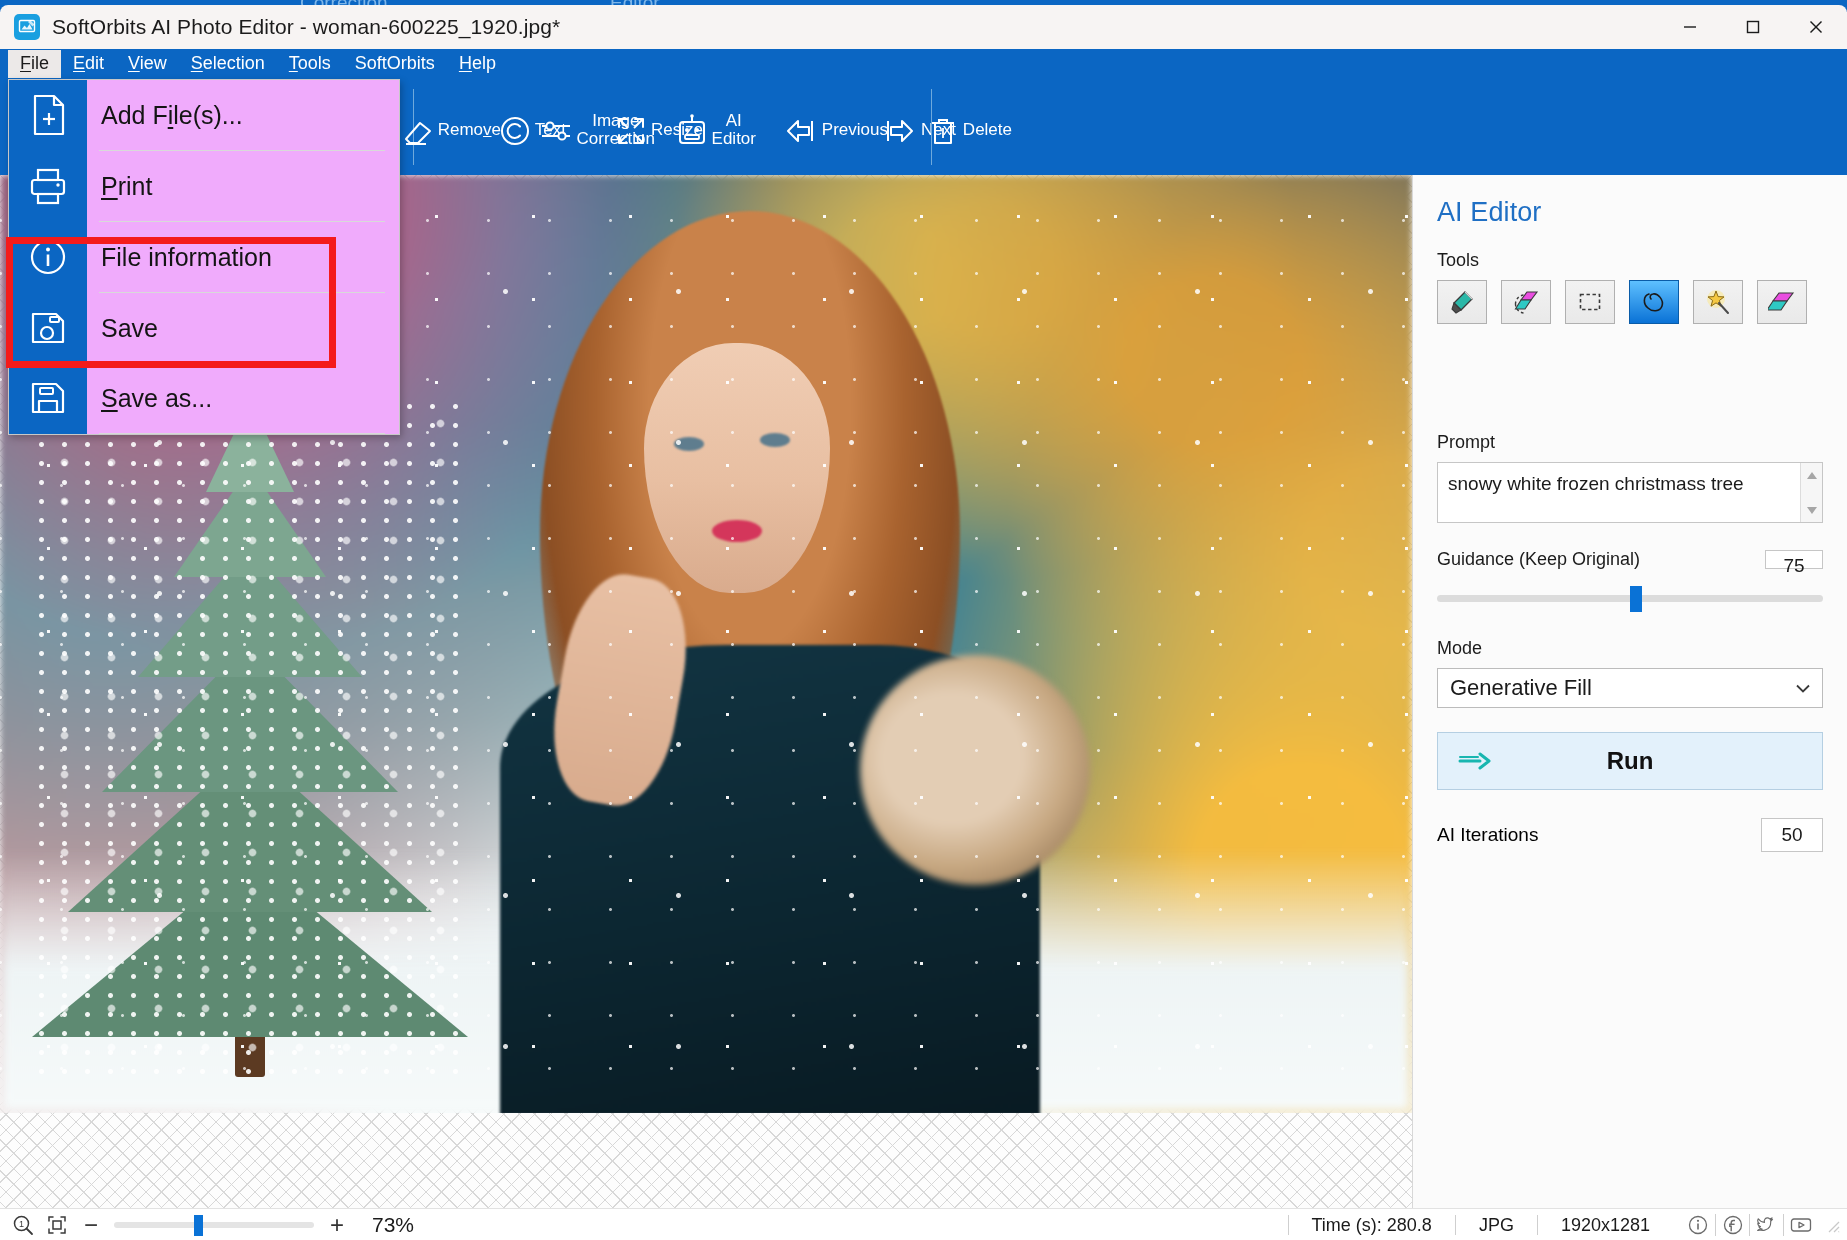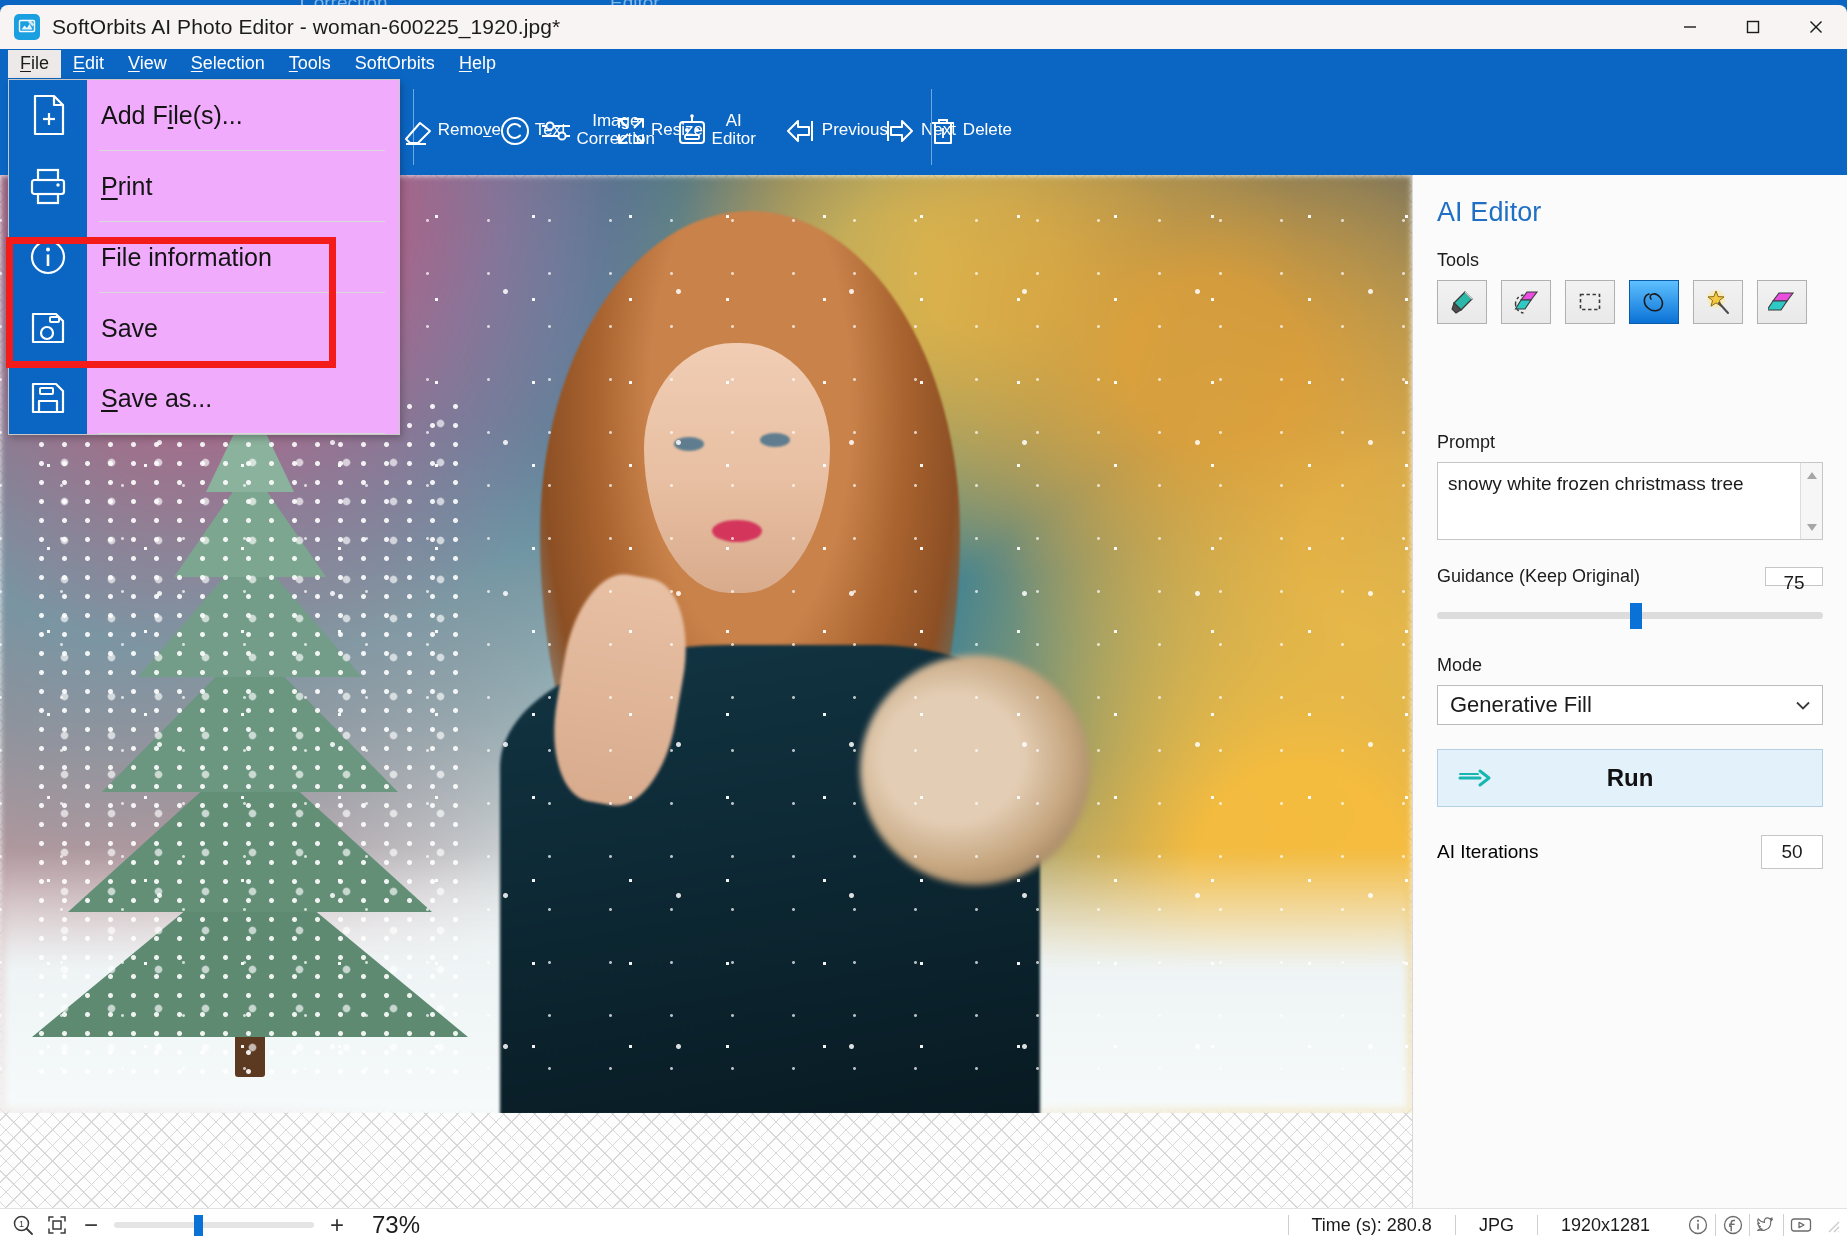--- a/index.html
+++ b/index.html
@@ -210,21 +210,21 @@
     cursor: default;
   }
   .tool-btn.selected {
     background: linear-gradient(180deg, #5ec0ff 0%, #0a72d6 100%);
     border-color: #0a5ca8;
   }
   .tool-btn svg { display: block; }
 
   .prompt-wrap { margin-top: 108px; }
   .prompt-box {
-    position: relative; height: 78px; border: 1px solid #c6c6c6;
+    position: relative; height: 61px; border: 1px solid #c6c6c6;
     background: #ffffff; display: flex;
   }
   .prompt-text {
     flex: 1; padding: 9px 10px; font-size: 19px; color: #1b1b1b;
     border: none; outline: none; resize: none; background: transparent;
     font-family: "Liberation Sans", sans-serif; line-height: 1.25;
     overflow: hidden;
   }
   .prompt-scroll {
     width: 22px; background: #f6f6f6; border-left: 1px solid #dcdcdc;
@@ -293,21 +293,21 @@
   .sb-ico { width: 34px; display: flex; align-items: center; justify-content: center; cursor: default; }
   .zoom-minus, .zoom-plus {
     width: 34px; text-align: center; font-size: 24px; color: #333; cursor: default; line-height: 1;
   }
   .zoom-slider { position: relative; width: 200px; height: 26px; margin: 0 6px; }
   .zoom-track {
     position: absolute; left: 0; right: 0; top: 10px; height: 6px;
     background: #e4e4e4; border-radius: 3px;
   }
   .zoom-thumb { position: absolute; top: 3px; width: 9px; height: 21px; background: #0a72d6; }
-  .zoom-pct { font-size: 24px; color: #1b1b1b; margin-left: 18px; }
+  .zoom-pct { font-size: 21px; color: #1b1b1b; margin-left: 18px; }
   .sb-right { margin-left: auto; display: flex; align-items: center; height: 100%; }
   .sb-cell {
     font-size: 18px; color: #1b1b1b; padding: 0 23px;
     border-left: 1px solid #cfcfcf; line-height: 20px; white-space: nowrap;
   }
   .sb-social { display: flex; align-items: center; margin-left: 8px; }
   .sb-social .sb-ico { border-left: 1px solid #cfcfcf; height: 22px; }
   .sb-social .sb-ico:first-child { border-left: none; }
   .resize-grip { width: 18px; height: 18px; margin-left: 6px; opacity: .45; }
 

